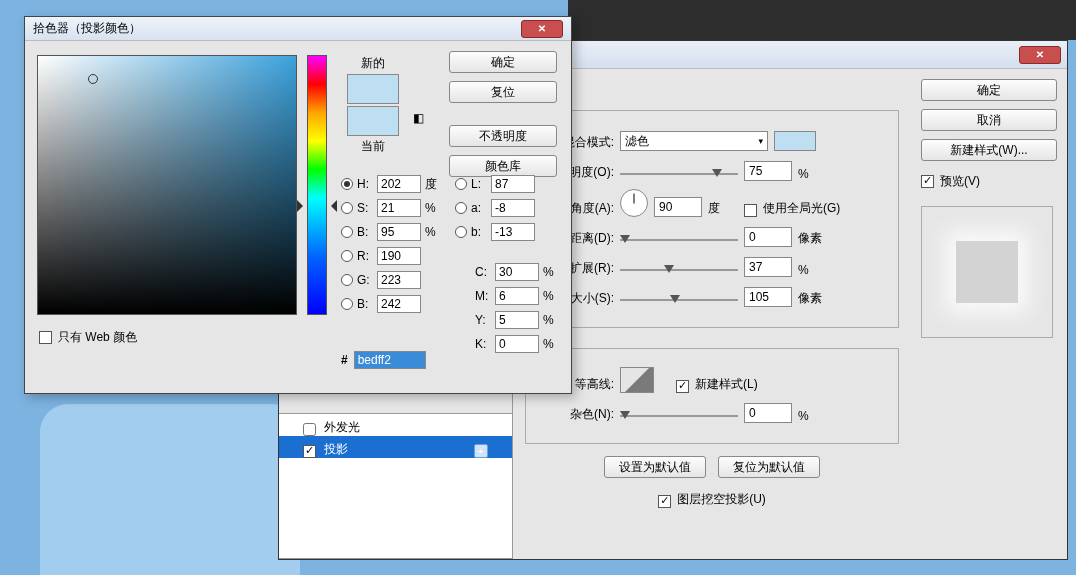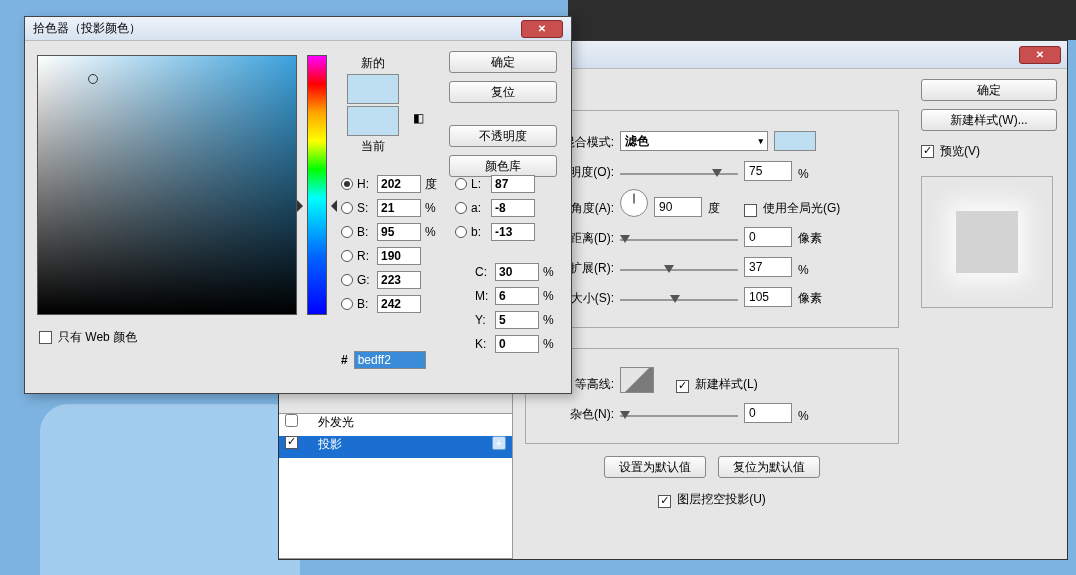--- a/index.html
+++ b/index.html
@@ -10,35 +10,35 @@
 
 .layerstyle { position: absolute; left: 278px; top: 40px; width: 790px; height: 520px; background: #e6e6e6; border: 1px solid #333; }
 .layerstyle .titlebar { height: 28px; background: linear-gradient(#e9eff7, #d4e0ee); border-bottom: 1px solid #bbb; display: flex; justify-content: flex-end; align-items: center; padding: 0 6px; }
 .closebtn { width: 42px; height: 18px; background: #c94f4f; color: #fff; border: 1px solid #8a2a2a; border-radius: 3px; display: flex; align-items: center; justify-content: center; font-weight: bold; font-size: 10px; cursor: pointer; }
 .closebtn::before { content: "✕"; }
 
 .ls-body { display: flex; height: calc(100% - 28px); }
 .ls-left { width: 234px; border-right: 1px solid #999; display: flex; flex-direction: column; }
 .ls-left .spacer { flex: 1; }
 .ls-left .scroll { height: 146px; border-top: 1px solid #999; border-bottom: 1px solid #999; background: #fff; }
-.ls-left .row { display: flex; align-items: flex-start; height: 22px; padding: 0 6px; gap: 20px; }
+.ls-left .row { display: flex; align-items: flex-end; height: 22px; padding: 0 24px; gap: 8px; }
 .ls-left .row.sel { background: #1a6fd0; color: #fff; }
 .ls-left .row .plus { margin-left: auto; border: 1px solid #6aa0d8; background: #cfe4f8; width: 14px; height: 14px; display: flex; align-items: center; justify-content: center; font-size: 10px; border-radius: 2px; }
 .ls-left .footer { height: 26px; display: flex; align-items: center; padding: 0 8px; gap: 12px; border-top: 1px solid #ccc; }
 .ls-left .footer .fx { font-style: italic; font-weight: bold; }
 .ls-left .footer .arr { opacity: .5; }
 .ls-left .footer .trash { margin-left: auto; opacity: .6; }
 
 .ls-center { flex: 1; padding: 10px 12px; }
 .section-title { font-weight: bold; margin-bottom: 6px; }
 fieldset.grp { border: 1px solid #aaa; padding: 10px 10px 12px 10px; margin-bottom: 12px; }
 fieldset.grp legend { padding: 0 4px; }
 .frow { display: flex; align-items: flex-end; gap: 6px; margin-bottom: 8px; min-height: 22px; }
 .lbl { width: 78px; text-align: right; }
-.combo { flex: 0 0 148px; height: 20px; border: 1px solid #888; background: #fff; display: flex; align-items: center; padding: 0 4px; font-weight: bold; }
+.combo { flex: 0 0 148px; height: 20px; border: 1px solid #888; background: #fff; display: flex; align-items: center; padding: 0 4px; }
 .combo .arrow { margin-left: auto; font-size: 9px; }
 .swatch { width: 42px; height: 20px; border: 1px solid #888; display: inline-block; }
 .slider { flex: 0 0 118px; height: 14px; position: relative; }
 .slider .track { position: absolute; top: 6px; left: 0; right: 0; height: 2px; background: #999; }
 .slider .thumb { position: absolute; top: 2px; width: 0; height: 0; border-left: 5px solid transparent; border-right: 5px solid transparent; border-top: 8px solid #555; }
 .num { width: 48px; height: 20px; border: 1px solid #888; background: #fff; text-align: left; padding: 0 4px; }
 .unit { width: 30px; }
 .angle { width: 28px; height: 28px; border: 1px solid #888; border-radius: 50%; background: #fff; position: relative; }
 .angle::after { content: ""; position: absolute; left: 50%; top: 50%; width: 10px; height: 1px; background: #000; transform-origin: left center; transform: rotate(-90deg); }
 .chk { width: 13px; height: 13px; }
@@ -71,21 +71,21 @@
 
 .picker-right-btns { position: absolute; right: 14px; top: 10px; width: 108px; display: flex; flex-direction: column; gap: 8px; }
 .picker-right-btns .btn { width: 100%; }
 
 
 .fieldgrid { position: absolute; left: 316px; top: 134px; }
 .fg-row { display: flex; align-items: center; gap: 4px; margin-bottom: 6px; }
 .radio { appearance: none; width: 12px; height: 12px; border: 1px solid #555; border-radius: 50%; background: #fff; position: relative; }
 .radio.checked::after { content: ""; position: absolute; inset: 2px; background: #333; border-radius: 50%; }
 .fg-label { width: 16px; }
-.fg-input { width: 44px; height: 18px; border: 1px solid #888; background: #fff; padding: 0 3px; font-weight: bold; }
+.fg-input { width: 44px; height: 18px; border: 1px solid #888; background: #fff; padding: 0 3px; }
 .fg-unit { width: 18px; }
 .lab-col { position: absolute; left: 430px; top: 134px; }
 .cmyk-col { position: absolute; left: 450px; top: 222px; }
 .cmyk-col .fg-row { gap: 4px; }
 .hexrow { position: absolute; left: 316px; top: 310px; display: flex; align-items: center; gap: 6px; }
 .hexrow .hash { font-weight: bold; }
 .hexrow .hexin { width: 72px; height: 18px; border: 1px solid #888; background: #3a8bd8; color: #fff; padding: 0 3px; }
 .webonly { position: absolute; left: 14px; top: 288px; display: flex; align-items: center; gap: 6px; }
 .chkbox { width: 13px; height: 13px; border: 1px solid #555; background: #fff; }
 </style>
@@ -204,20 +204,21 @@
         <button class="btn">复位为默认值</button>
       </div>
       <div class="frow" style="justify-content:center">
         <span class="chk-checked"></span>
         <span>图层挖空投影(U)</span>
       </div>
     </div>
 
     <div class="ls-right">
       <button class="btn">确定</button>
+      <button class="btn">取消</button>
       <button class="btn">新建样式(W)...</button>
       <div style="display:flex;align-items:center;gap:6px;margin-top:4px">
         <span class="chk-checked"></span>
         <span>预览(V)</span>
       </div>
       <div class="preview-box">
         <div class="preview-inner"></div>
       </div>
     </div>
   </div>

